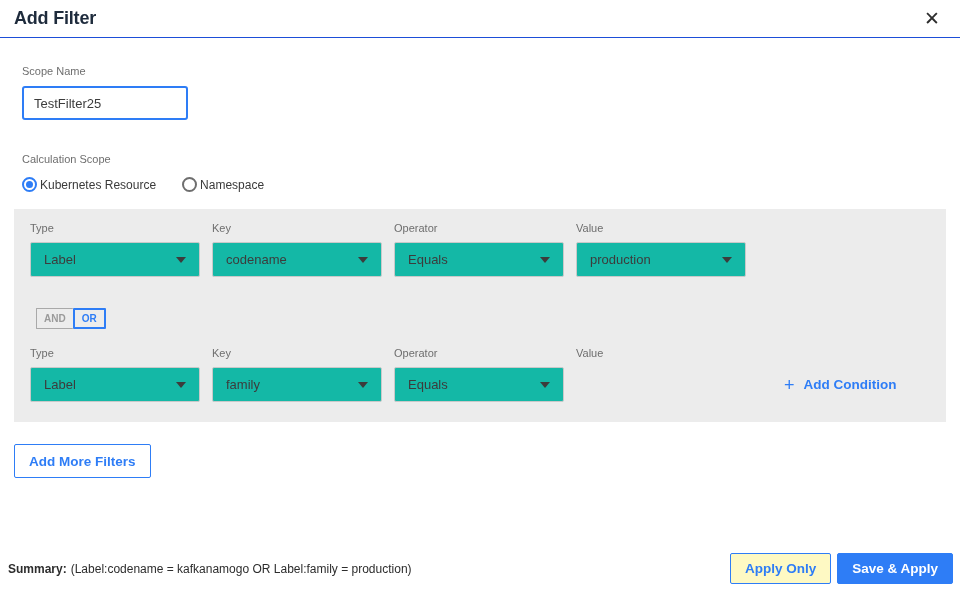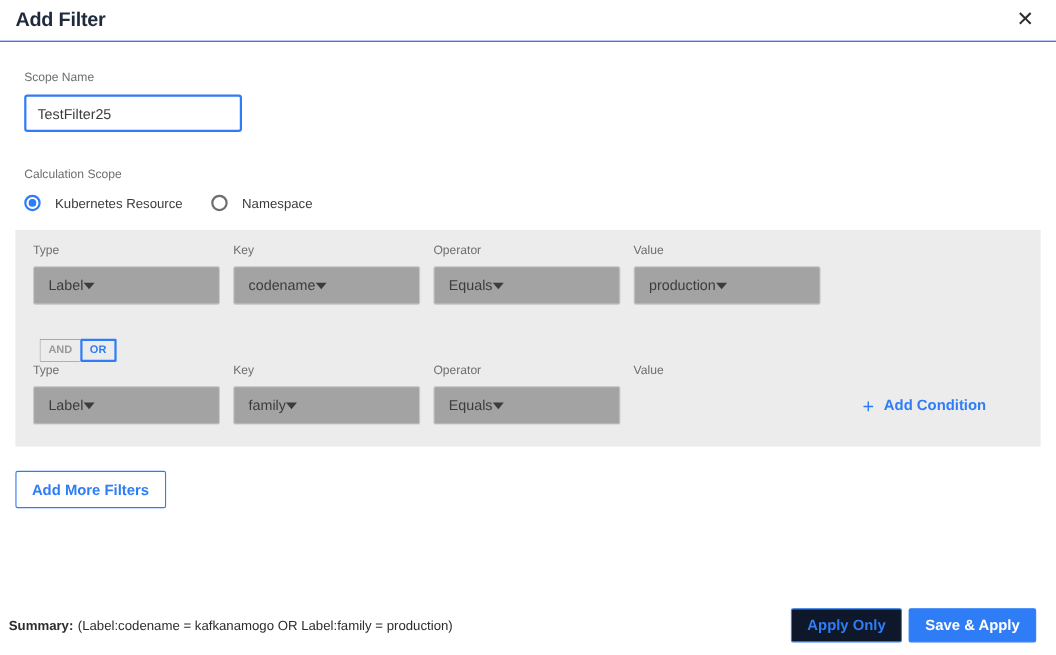--- a/index.html
+++ b/index.html
@@ -34,34 +34,34 @@
     padding:2px 4px; margin-right:2px; font-weight:400;
   }
 
   .content { padding:0 14px; }
 
   
   .filter-section { margin:27px 0 0 8px; }
   .field-label { font-size:11px; color:var(--label-gray); display:block; }
   .text-input {
     margin-top:9px;
-    width:198px; height:34px;
+    width:166px; height:34px;
     border:2px solid var(--accent);
     border-radius:3px;
     font-family:"Liberation Sans", sans-serif;
     font-size:13px; color:#3c3c3c;
     padding:0 10px;
     outline:none;
     display:block;
   }
 
   
   .scope-section { margin:33px 0 0 8px; }
   .radio-row { margin-top:12px; display:flex; align-items:center; gap:26px; }
-  .radio-item { display:flex; align-items:center; gap:13px; cursor:pointer; }
+  .radio-item { display:flex; align-items:center; gap:3px; cursor:pointer; }
   .radio-outer {
     width:15px; height:15px; border-radius:50%;
     border:2px solid #6e6e6e; background:#fff;
     display:flex; align-items:center; justify-content:center;
     flex:0 0 auto;
   }
   .radio-outer.checked { border-color:var(--accent); }
   .radio-dot { width:7px; height:7px; border-radius:50%; background:var(--accent); display:none; }
   .radio-outer.checked .radio-dot { display:block; }
   .radio-label { font-size:12px; color:#3a3a3a; }
@@ -72,24 +72,24 @@
     background:var(--panel);
     padding:13px 28px 20px 16px;
   }
   .cond-row {
     display:grid;
     grid-template-columns:170px 170px 170px 170px auto;
     column-gap:12px;
   }
   .cond-cell .field-label { margin-bottom:8px; }
   .select {
-    height:35px; background:#a3a3a3;
+    height:35px; background:#14b8a6;
     border:1px solid var(--border-gray);
     border-radius:2px;
-    display:flex; align-items:center; 
+    display:flex; align-items:center; justify-content:space-between;
     padding:0 13px;
     font-size:13px; color:#3c3c3c;
     cursor:pointer;
   }
   .caret {
     width:0; height:0;
     border-left:5px solid transparent;
     border-right:5px solid transparent;
     border-top:6px solid #3c3c3c;
   }
@@ -98,21 +98,21 @@
     margin-top:20px; height:35px; margin-left:26px;
   }
   .add-condition {
     color:var(--accent); font-weight:700; font-size:13.5px;
     display:flex; align-items:center; gap:9px; cursor:pointer;
     white-space:nowrap;
   }
   .add-condition .plus { font-weight:400; font-size:18px; line-height:1; }
 
   
-  .logic-toggle { display:inline-flex; margin:31px 0 2px 6px;align-items:flex-end; }
+  .logic-toggle { display:inline-flex; margin:31px 0 18px 6px;align-items:flex-end; }
   .logic-btn {
     height:21px; display:flex; align-items:center;
     font-size:10px; font-weight:700; cursor:pointer;
     padding:0 7px; border-radius:1px;
   }
   .logic-btn.and {
     border:1px solid #a9a9a9; border-right:none;
     color:#9a9a9a; background:transparent;
   }
   .logic-btn.or {
@@ -128,35 +128,35 @@
     border:1.5px solid var(--accent);
     border-radius:2px;
     color:var(--accent);
     font-family:"Liberation Sans", sans-serif;
     font-size:13.5px; font-weight:700;
     cursor:pointer;
   }
 
   
   .footer {
-    position:absolute; left:0; right:15px; bottom:11px;
+    position:absolute; left:0; right:4px; bottom:11px;
     display:flex; align-items:center; justify-content:space-between;
     padding:0 3px 0 8px;
   }
   .summary { font-size:12px; color:#2d2d2d; }
   .summary .summary-label { font-weight:700; }
   .summary .summary-text { margin-left:4px; }
   .actions { display:flex; gap:6px; }
   .btn {
     height:31px; padding:0 14px;
     font-family:"Liberation Sans", sans-serif;
     font-size:13.5px; font-weight:700;
     border-radius:2px; cursor:pointer;
   }
-  .btn-outline { background:#0f172a; border:1.5px solid var(--accent); color:var(--accent); }
+  .btn-outline { background:#fef9c3; border:1.5px solid var(--accent); color:var(--accent); }
   .btn-solid { background:var(--accent); border:1.5px solid var(--accent); color:#fff; }
 </style>
 </head>
 <body>
 
 <div class="header">
   <div class="title">Add Filter</div>
   <div class="close">✕</div>
 </div>
 

